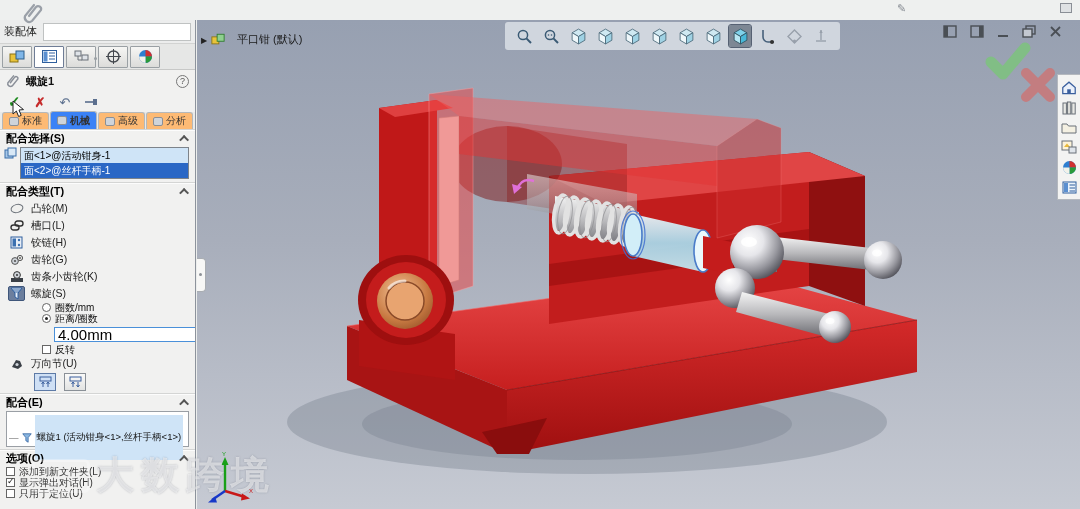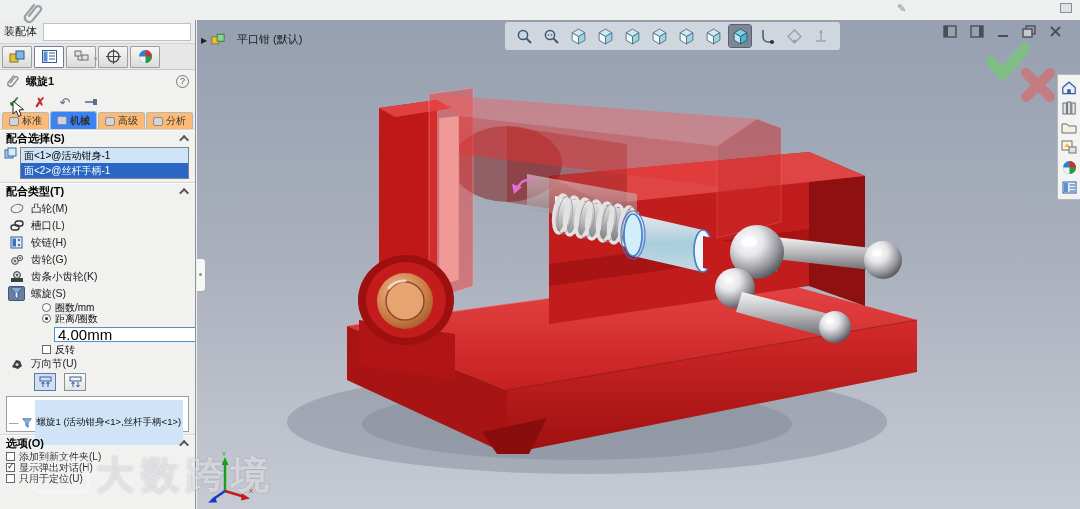--- a/index.html
+++ b/index.html
@@ -307,20 +307,24 @@
       <span class="abtn">
           <svg width="13" height="12" viewBox="0 0 13 12">
             <rect x="1" y="1" width="11" height="4" fill="none" stroke="#3a5f9e"></rect>
             <path d="M4 11 V6 M4 6 l-1.5 2 M4 6 l1.5 2" stroke="#3a5f9e" fill="none"></path>
             <path d="M9 6 V11 M9 11 l-1.5 -2 M9 11 l1.5 -2" stroke="#3a5f9e" fill="none"></path>
           </svg>
         </span>
     </div>
   </div>
 
+  <div class="sechead">
+    <span>配合(E)</span>
+      <span class="chev"></span>
+  </div>
   <div class="matebox">
     <div class="mateitem">
       <span class="treeline">—</span>
       <svg width="10" height="10" viewBox="0 0 13 13">
           <path d="M1 1 H12 L8 6 V12 L5 10 V6 Z" fill="#8ab6e0" stroke="#2e5f9e"></path>
         </svg>
       <span class="lbl">螺旋1 (活动钳身&lt;1&gt;,丝杆手柄&lt;1&gt;)</span>
     </div>
   </div>
 

